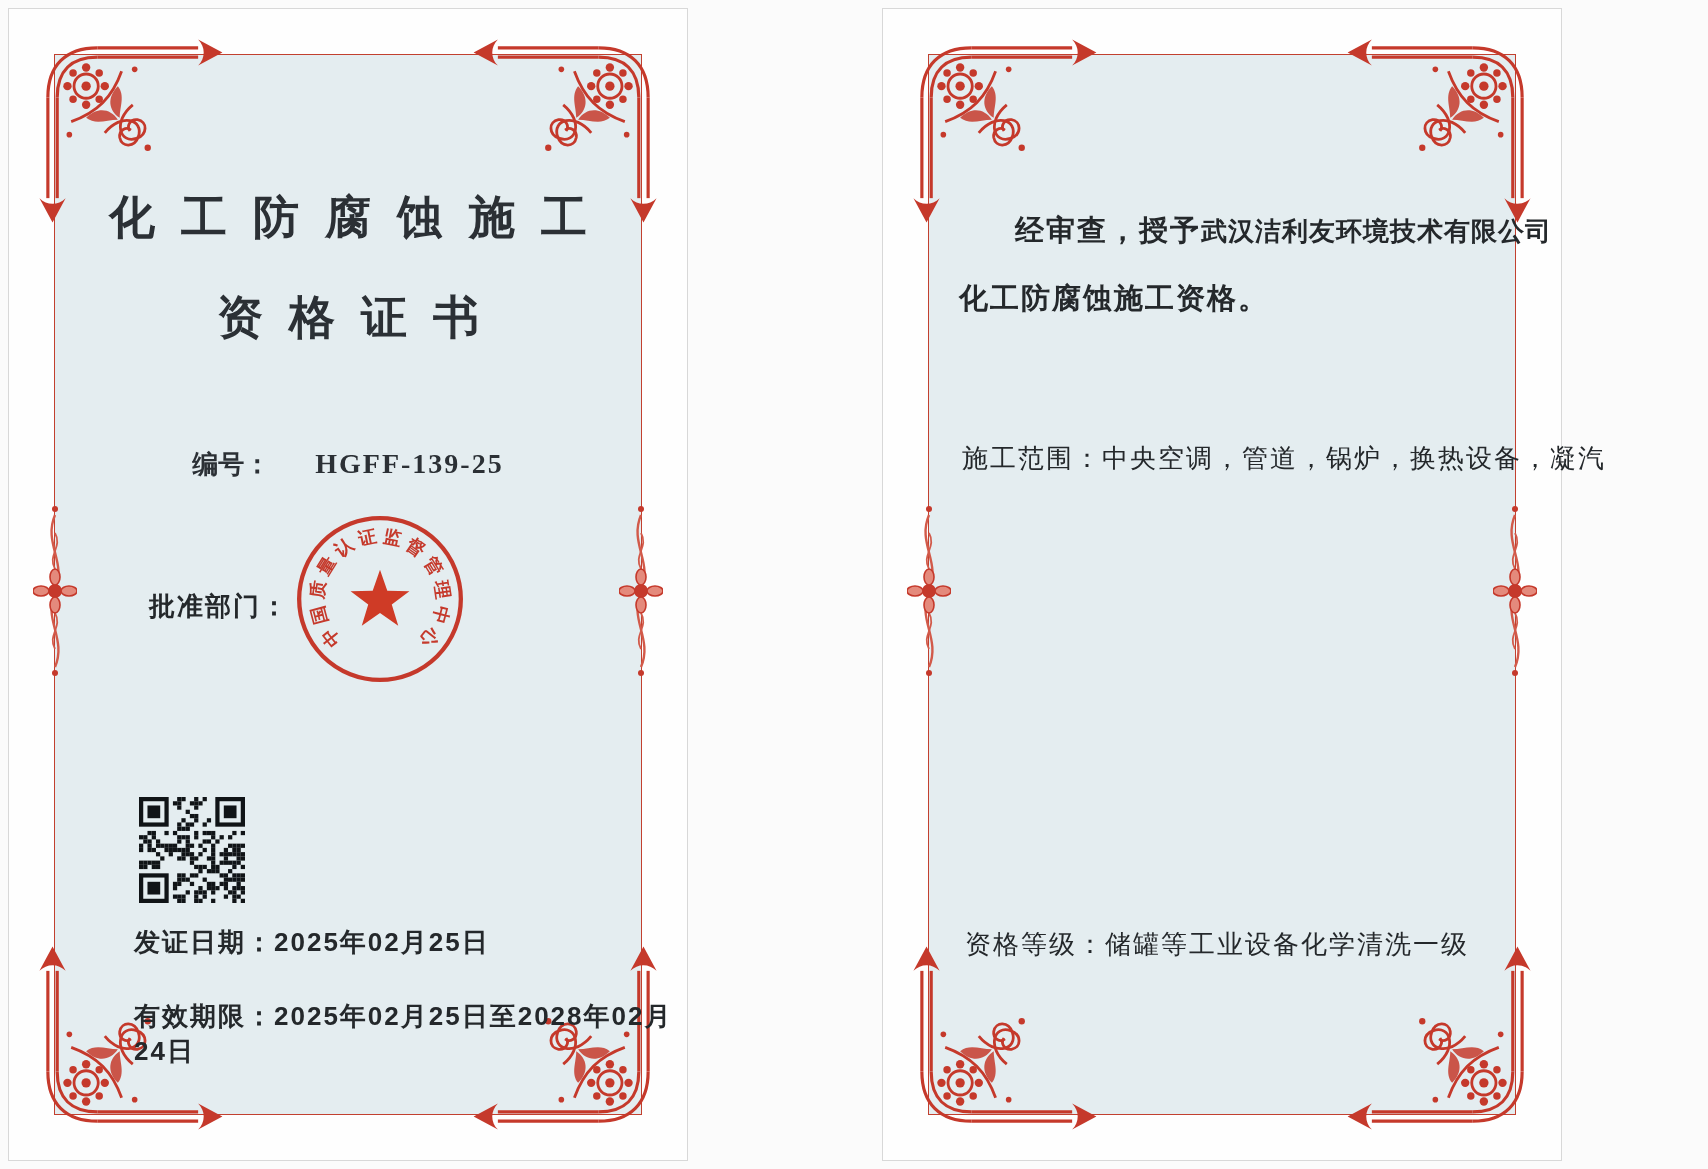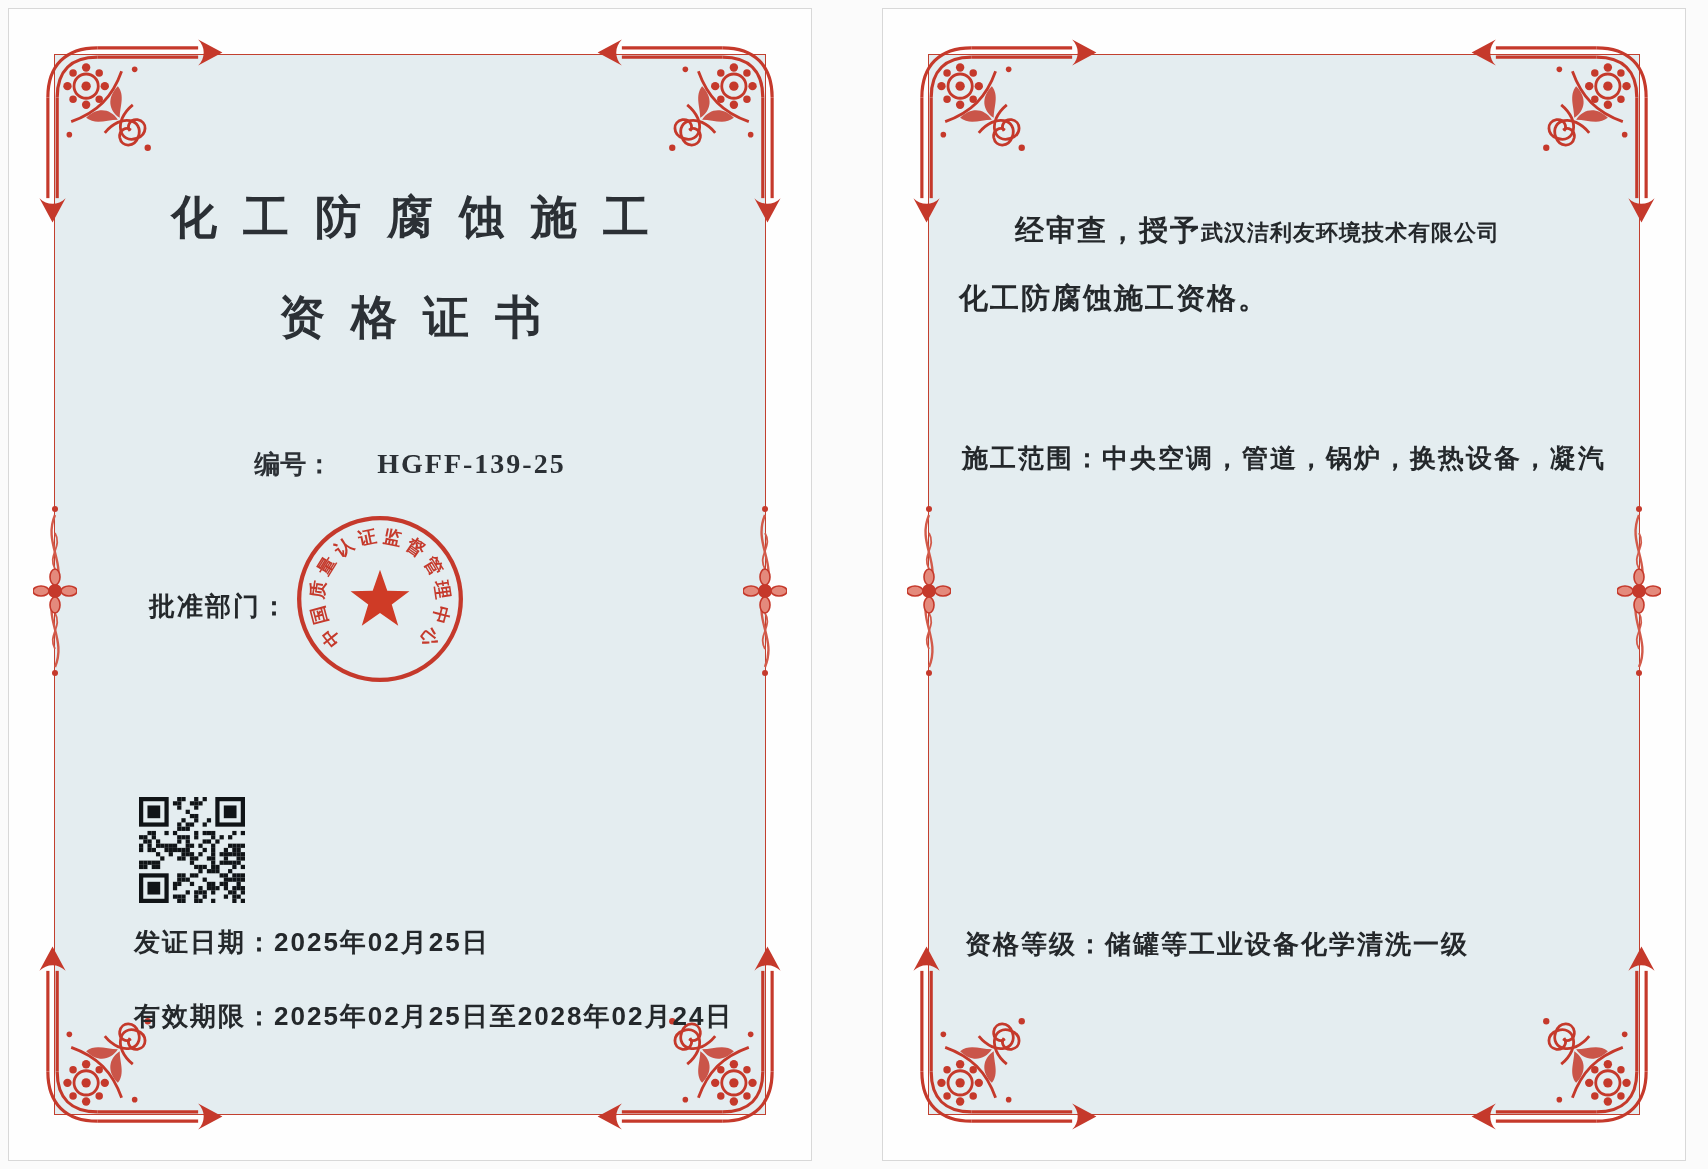--- a/index.html
+++ b/index.html
@@ -1,18 +1,18 @@
 <!DOCTYPE html>
 <html><head>
 <meta charset="utf-8">
 <style>
   html,body{margin:0;padding:0;background:#f2f2f2;}
   .canvas{position:relative;width:1708px;height:1169px;background:#fbfbfb;overflow:hidden;
           font-family:"Liberation Sans",sans-serif;color:#272b2e;}
-  .page{position:absolute;top:8px;width:804px;height:1153px;background:#fefefe;
+  .page{position:absolute;top:8px;width:680px;height:1153px;background:#fefefe;
         border:1px solid #d8d8d8;box-sizing:border-box;}
   .page-left{left:8px;}
   .page-right{left:882px;}
   .inner{position:absolute;left:45px;top:45px;right:45px;bottom:45px;
          background:#e4edf0;border:1.6px solid #c2402f;box-sizing:border-box;}
   .orn{position:absolute;width:196px;height:196px;pointer-events:none;}
   .orn svg{width:100%;height:100%;}
   .orn.tl{left:23px;top:23px;}
   .orn.tr{right:23px;top:23px;transform:scaleX(-1);}
   .orn.bl{left:23px;bottom:23px;transform:scaleY(-1);}
@@ -25,22 +25,22 @@
   .title{font-size:46px;font-weight:600;letter-spacing:26px;color:#2b3035;text-indent:26px;}
   .subtitle{font-size:31px;font-weight:600;letter-spacing:8px;color:#2b3035;text-indent:8px;}
   .serial{font-size:26px;font-weight:600;color:#2b3035;}
   .serial .num{font-family:"Liberation Serif",serif;font-weight:700;font-size:28px;letter-spacing:2px;margin-left:45px;}
   .field{font-size:26px;font-weight:600;color:#24282b;letter-spacing:2px;}
   .seal{position:absolute;left:285px;top:504px;width:172px;height:172px;}
   .seal svg{width:100%;height:100%;}
   .seal-ch{font-size:21px;font-weight:700;fill:#c5392b;font-family:"Liberation Sans",sans-serif;}
   .qr{position:absolute;left:130px;top:788px;width:106px;height:106px;}
   .intro{font-size:29px;font-weight:600;letter-spacing:2px;color:#24282b;white-space:nowrap;}
-  .intro .company{font-size:22px;letter-spacing:1px;}
-  .body-text{font-size:26px;font-weight:700;letter-spacing:2px;color:#24282b;white-space:nowrap;}
+  .intro .company{font-size:26px;letter-spacing:1px;}
+  .body-text{font-size:26px;font-weight:400;letter-spacing:2px;color:#24282b;white-space:nowrap;}
 </style>
 </head>
 <body>
 
 <svg width="0" height="0" style="position:absolute">
   <defs>
     <g id="corner-orn" fill="none" stroke="#c5392b" stroke-width="3">
       <path d="M70 17 H178" stroke-width="3.4"></path>
       <path d="M70 27 H178" stroke-width="3.4"></path>
       <path d="M178 8 L204 22 L178 36 C186 28 186 16 178 8 Z" fill="#c5392b" stroke="none"></path>

